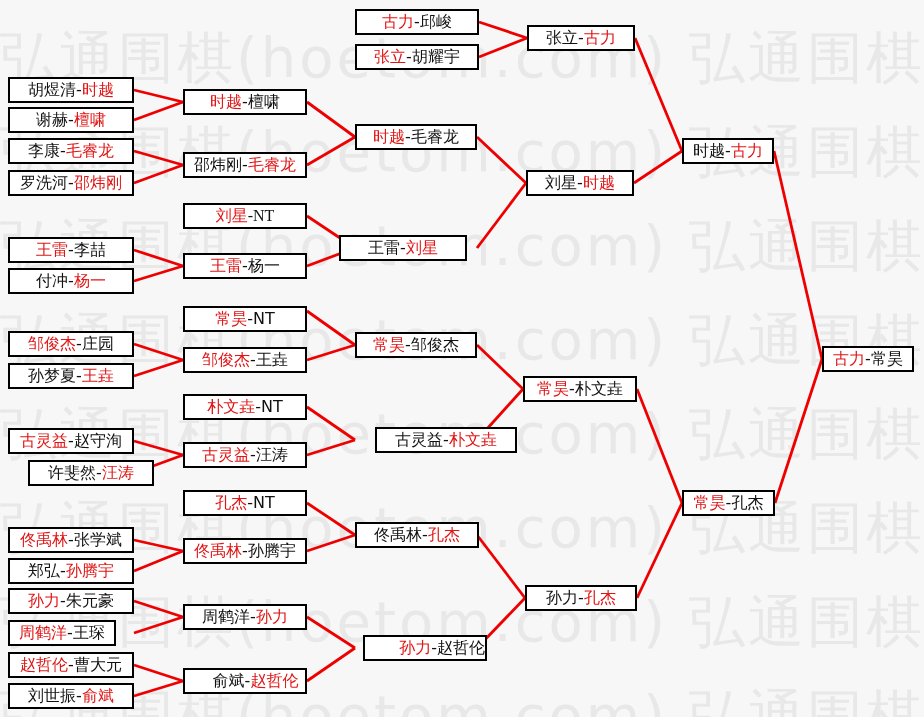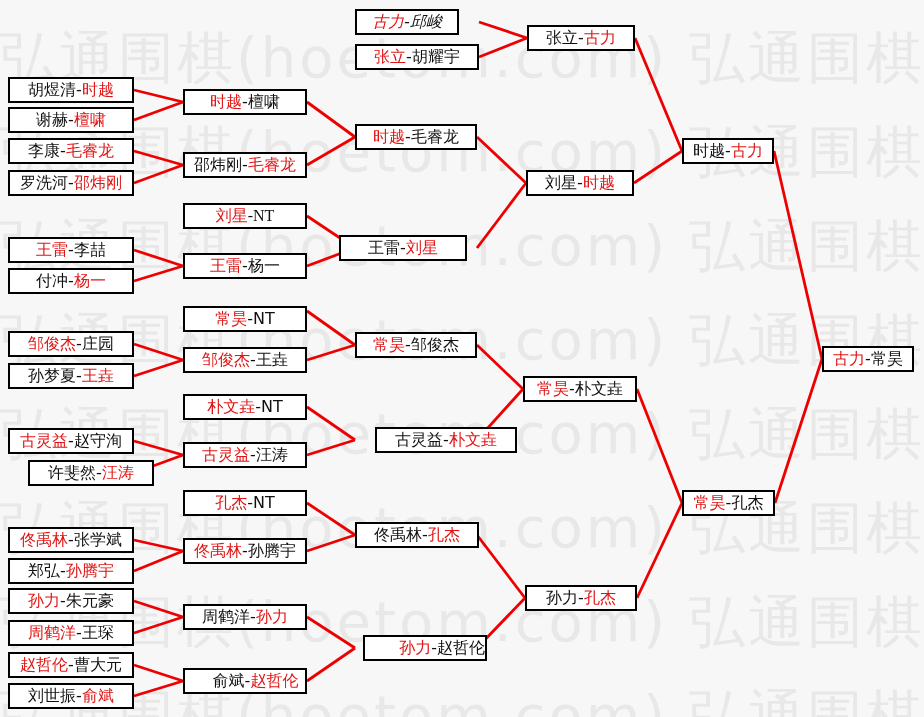--- a/index.html
+++ b/index.html
@@ -78,36 +78,36 @@
       <line x1="477" y1="535" x2="525" y2="598"></line>
       <line x1="477" y1="648" x2="525" y2="598"></line>
       <line x1="635" y1="38" x2="682" y2="151"></line>
       <line x1="634" y1="183" x2="682" y2="151"></line>
       <line x1="637" y1="389" x2="682" y2="503"></line>
       <line x1="637" y1="598" x2="682" y2="503"></line>
       <line x1="774" y1="151" x2="822" y2="359"></line>
       <line x1="775" y1="503" x2="822" y2="359"></line>
     </svg>
   <div id="boxes">
-      <div class="match-box" style="left: 355px; top: 9px; width: 104px; font-style: italic;"><span class="red">古力</span><span class="blk">-邱峻</span></div>
+      <div class="match-box" style="left: 355px; top: 9px; width: 124px;"><span class="red">古力</span><span class="blk">-邱峻</span></div>
       <div class="match-box" style="left: 355px; top: 44px; width: 124px;"><span class="red">张立</span><span class="blk">-胡耀宇</span></div>
       <div class="match-box" style="left: 8px; top: 77px; width: 126px;"><span class="blk">胡煜清-</span><span class="red">时越</span></div>
       <div class="match-box" style="left: 8px; top: 107px; width: 126px;"><span class="blk">谢赫-</span><span class="red">檀啸</span></div>
       <div class="match-box" style="left: 8px; top: 138px; width: 126px;"><span class="blk">李康-</span><span class="red">毛睿龙</span></div>
       <div class="match-box" style="left: 8px; top: 170px; width: 126px;"><span class="blk">罗洗河-</span><span class="red">邵炜刚</span></div>
       <div class="match-box" style="left: 8px; top: 237px; width: 126px;"><span class="red">王雷</span><span class="blk">-李喆</span></div>
       <div class="match-box" style="left: 8px; top: 268px; width: 126px;"><span class="blk">付冲-</span><span class="red">杨一</span></div>
       <div class="match-box" style="left: 8px; top: 331px; width: 126px;"><span class="red">邹俊杰</span><span class="blk">-庄园</span></div>
       <div class="match-box" style="left: 8px; top: 363px; width: 126px;"><span class="blk">孙梦夏-</span><span class="red">王垚</span></div>
       <div class="match-box" style="left: 8px; top: 428px; width: 126px;"><span class="red">古灵益</span><span class="blk">-赵守洵</span></div>
       <div class="match-box" style="left: 8px; top: 460px; width: 126px; margin-left: 20px;"><span class="blk">许斐然-</span><span class="red">汪涛</span></div>
       <div class="match-box" style="left: 8px; top: 527px; width: 126px;"><span class="red">佟禹林</span><span class="blk">-张学斌</span></div>
       <div class="match-box" style="left: 8px; top: 558px; width: 126px;"><span class="blk">郑弘-</span><span class="red">孙腾宇</span></div>
       <div class="match-box" style="left: 8px; top: 588px; width: 126px;"><span class="red">孙力</span><span class="blk">-朱元豪</span></div>
-      <div class="match-box" style="left: 8px; top: 620px; width: 126px;"><span class="red">周鹤洋</span><span class="blk">-王琛</span></div>
+      <div class="match-box" style="left: 8px; top: 620px; width: 108px;"><span class="red">周鹤洋</span><span class="blk">-王琛</span></div>
       <div class="match-box" style="left: 8px; top: 652px; width: 126px;"><span class="red">赵哲伦</span><span class="blk">-曹大元</span></div>
       <div class="match-box" style="left: 8px; top: 683px; width: 126px;"><span class="blk">刘世振-</span><span class="red">俞斌</span></div>
       <div class="match-box" style="left: 527px; top: 25px; width: 108px;"><span class="blk">张立-</span><span class="red">古力</span></div>
       <div class="match-box" style="left: 183px; top: 89px; width: 124px;"><span class="red">时越</span><span class="blk">-檀啸</span></div>
       <div class="match-box" style="left: 183px; top: 152px; width: 124px;"><span class="blk">邵炜刚-</span><span class="red">毛睿龙</span></div>
       <div class="match-box" style="left: 183px; top: 203px; width: 124px; font-family: Liberation Serif, serif;"><span class="red">刘星</span><span class="blk">-NT</span></div>
       <div class="match-box" style="left: 183px; top: 253px; width: 124px;"><span class="red">王雷</span><span class="blk">-杨一</span></div>
       <div class="match-box" style="left: 183px; top: 298px; width: 124px; margin-top: 8px;"><span class="red">常昊</span><span class="blk">-NT</span></div>
       <div class="match-box" style="left: 183px; top: 347px; width: 124px;"><span class="red">邹俊杰</span><span class="blk">-王垚</span></div>
       <div class="match-box" style="left: 183px; top: 394px; width: 124px;"><span class="red">朴文垚</span><span class="blk">-NT</span></div>

